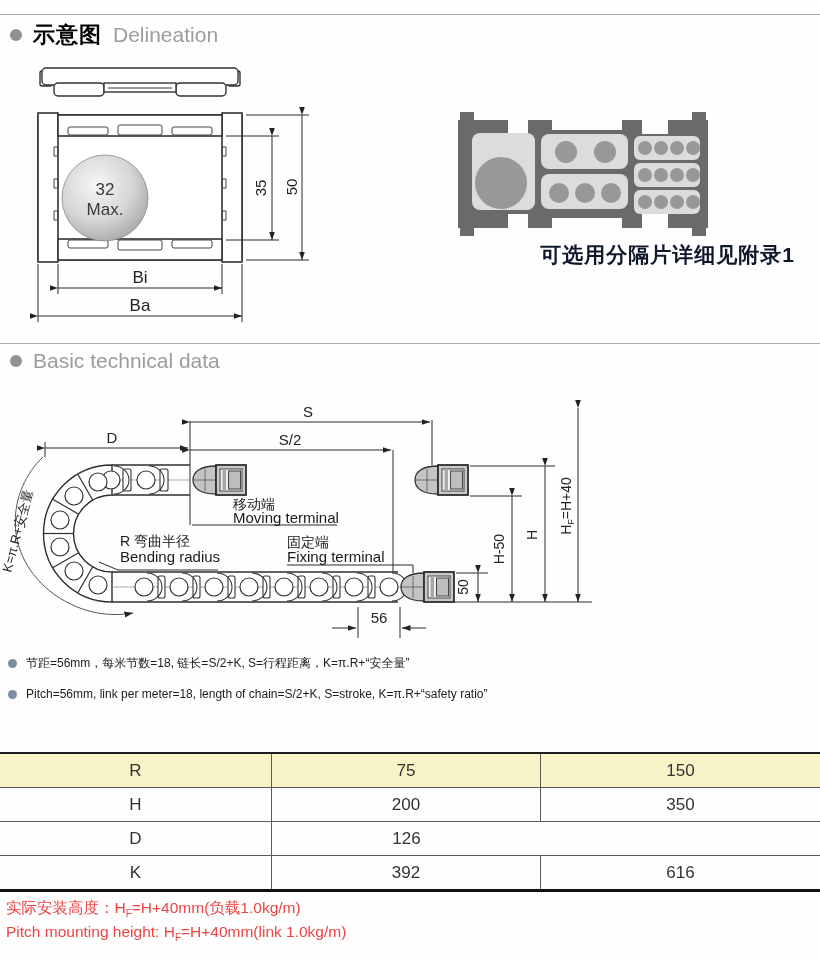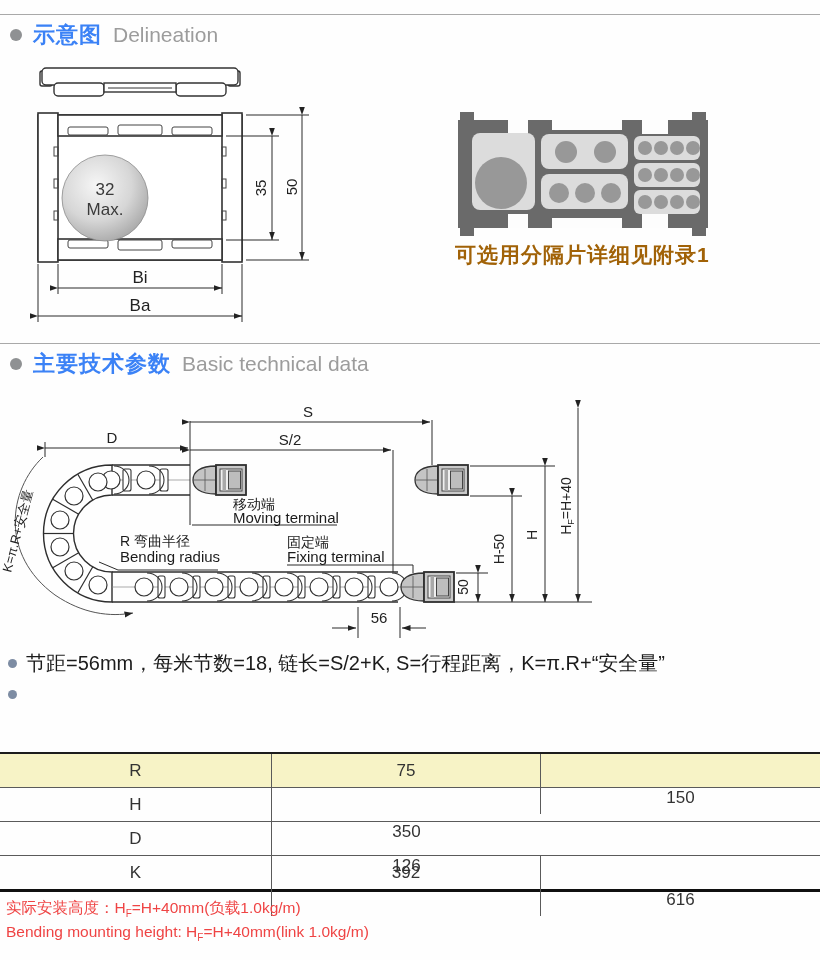--- a/index.html
+++ b/index.html
@@ -1,36 +1,36 @@
 <!DOCTYPE html>
 <html><head>
 <meta charset="utf-8">
 <style>
   html,body{margin:0;padding:0;background:#fff;}
   #page{position:relative;width:820px;height:960px;background:#fefefe;overflow:hidden;
         font-family:"Liberation Sans",sans-serif;color:#222;}
   .hr{position:absolute;left:0;width:820px;height:1px;background:#a9a9a9;}
   .sec-head{position:absolute;display:flex;align-items:center;gap:11px;}
   .sec-dot{width:12px;height:12px;border-radius:50%;background:#8f9193;flex:0 0 auto;}
-  .sec-cn{font-size:22px;font-weight:bold;color:#3b82f6;letter-spacing:1px;}
+  .sec-cn{font-size:22px;font-weight:bold;color:#000000;letter-spacing:1px;}
   .sec-en{font-size:21px;color:#9c9c9c;}
   .fig{position:absolute;}
   .caption-blue{position:absolute;left:455px;top:241px;width:340px;font-size:21px;
-      font-weight:bold;color:#a16207;letter-spacing:1px;}
+      font-weight:bold;color:#0f172a;letter-spacing:1px;text-align:right;}
   .bullet-row{position:absolute;left:8px;display:flex;align-items:flex-start;gap:9px;width:800px;}
   .bullet-dot{width:9px;height:9px;border-radius:50%;background:#7d8ca3;margin-top:6px;flex:0 0 auto;}
-  .bullet-text{font-size:20px;color:#1b1b1b;line-height:21px;}
+  .bullet-text{font-size:12px;color:#1b1b1b;line-height:21px;}
   #spec-table{position:absolute;left:0;top:752px;width:820px;
       border-top:2px solid #1c1c1c;border-bottom:3px solid #101010;}
   .t-row{display:grid;grid-template-columns:272px 269px 279px;height:33px;line-height:33px;
       border-bottom:1px solid #5a5a5a;font-size:17px;color:#333;text-align:center;}
   .t-row:last-child{border-bottom:none;}
   .t-row.hl{background:#f7f3c6;}
   .t-cell{border-right:1px solid #5a5a5a;}
-  .t-cell:last-child{border-right:none;margin-top:27px;}
+  .t-cell:last-child{border-right:none;}
   .note-line{position:absolute;left:6px;font-size:15.5px;color:#ef4444;}
   .note-line sub{font-size:10px;}
   svg text{font-family:"Liberation Sans",sans-serif;}
 </style>
 </head>
 <body>
 
 <div id="page">
 
   <div class="hr" style="top:14px"></div>
@@ -148,21 +148,20 @@
       <circle cx="227" cy="97" r="7" fill="#989898"></circle>
         <circle cx="243" cy="97" r="7" fill="#989898"></circle>
     </g>
   </svg>
   <div class="caption-blue">可选用分隔片详细见附录1</div>
 
   <div class="hr" style="top:343px"></div>
 
   <div class="sec-head" style="left:10px;top:349px">
     <div class="sec-dot"></div>
-    <span class="sec-cn">主要技术参数</span>
     <span class="sec-en">Basic technical data</span>
   </div>
 
   <svg class="fig" style="left:0;top:395px" width="820" height="252" viewBox="0 0 820 252">
     <defs>
       <marker id="arr2" markerUnits="userSpaceOnUse" markerWidth="10" markerHeight="8" refX="8.5" refY="3" orient="auto">
           <path d="M0,0 L8.5,3 L0,6 Z" fill="#222"></path>
         </marker>
       <g id="endp">
         <path d="M26,1 C10,1 3,7 3,15 C3,23 10,29 26,29 Z" fill="#c4c4c4" stroke="#333" stroke-width="1.3"></path>
@@ -287,39 +286,41 @@
     <text x="287" y="152" font-size="14" fill="#1b1b1b">固定端</text>
     <text x="287" y="167" font-size="15" fill="#1b1b1b">Fixing terminal</text>
   </svg>
 
   <div class="bullet-row" style="top:653px">
     <div class="bullet-dot"></div>
     <div class="bullet-text">节距=56mm，每米节数=18, 链长=S/2+K, S=行程距离，K=π.R+“安全量”</div>
   </div>
   <div class="bullet-row" style="top:684px">
     <div class="bullet-dot"></div>
+    <div class="bullet-text">Pitch=56mm, link per meter=18, length of chain=S/2+K, S=stroke, K=π.R+“safety ratio”</div>
   </div>
 
   <div id="spec-table">
     <div class="t-row hl">
       <div class="t-cell">R</div>
       <div class="t-cell">75</div>
       <div class="t-cell">150</div>
     </div>
     <div class="t-row">
       <div class="t-cell">H</div>
+      <div class="t-cell">200</div>
       <div class="t-cell">350</div>
     </div>
     <div class="t-row">
       <div class="t-cell">D</div>
       <div class="t-cell">126</div>
     </div>
     <div class="t-row">
       <div class="t-cell">K</div>
       <div class="t-cell">392</div>
       <div class="t-cell">616</div>
     </div>
   </div>
 
   <div class="note-line" style="top:898px"><span>实际安装高度：H</span><sub>F</sub><span>=H+40mm(负载1.0kg/m)</span></div>
-  <div class="note-line" style="top:923px"><span>Bending mounting height: H</span><sub>F</sub><span>=H+40mm(link 1.0kg/m)</span></div>
+  <div class="note-line" style="top:923px"><span>Pitch mounting height: H</span><sub>F</sub><span>=H+40mm(link 1.0kg/m)</span></div>
 
 </div>
 
 </body></html>

